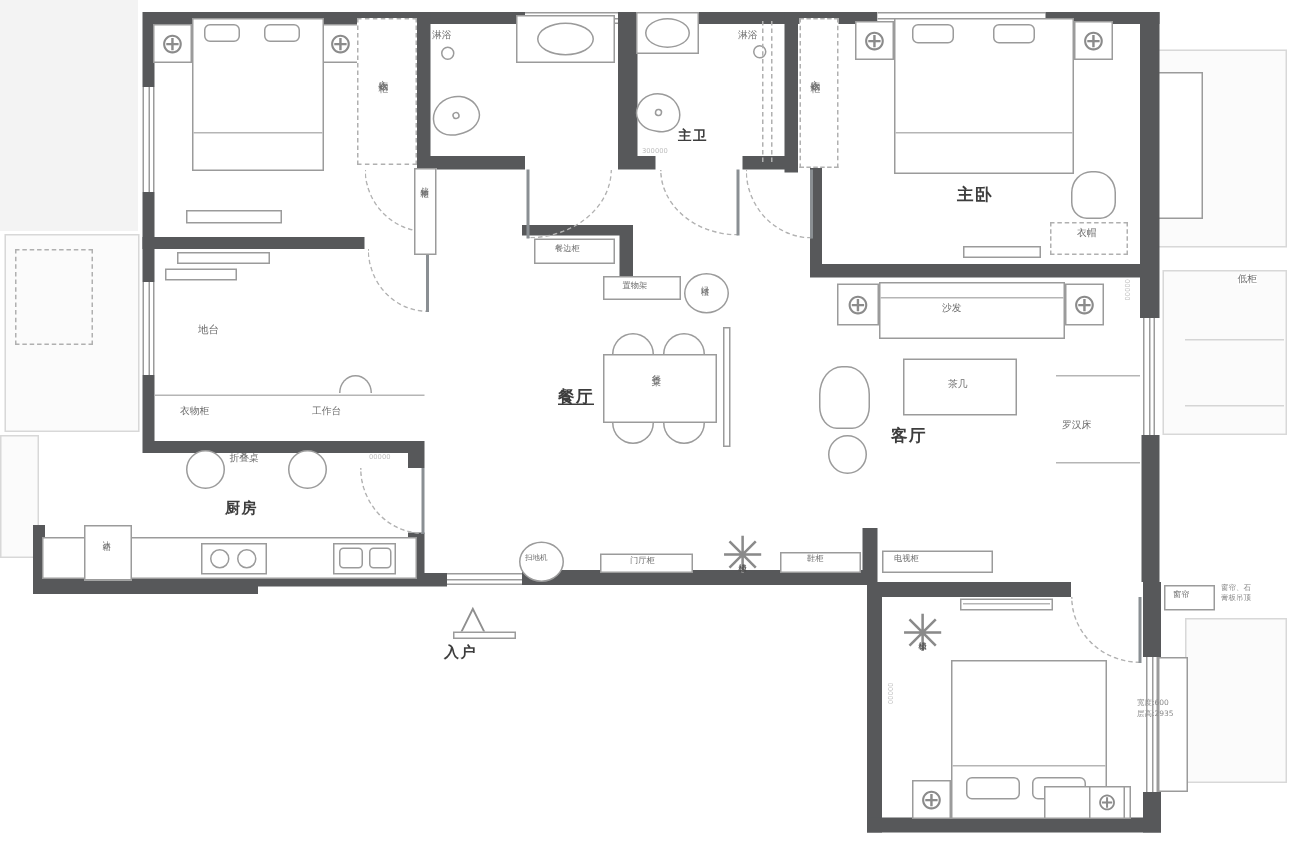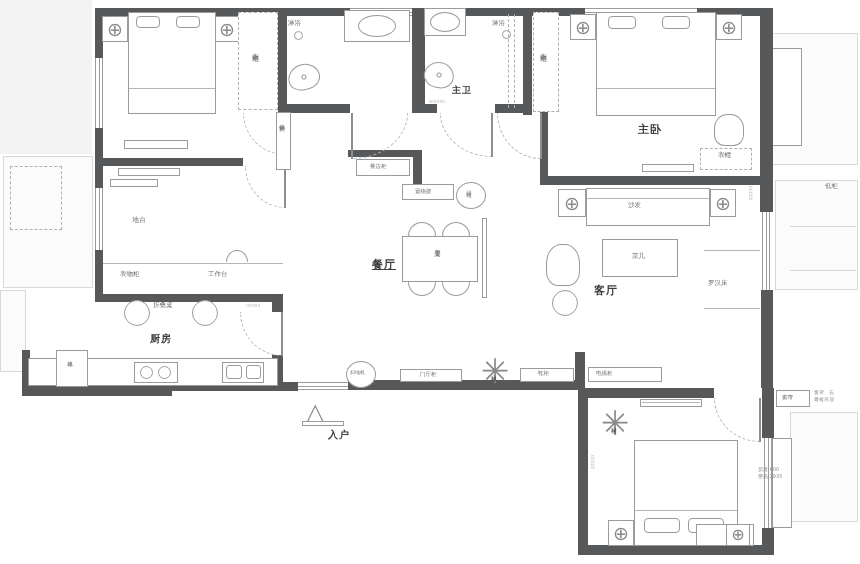--- a/index.html
+++ b/index.html
@@ -181,21 +181,21 @@
   <div class="burner" style="left:140px;top:366px;width:13px;height:13px;"></div>
   <div class="burner" style="left:158px;top:366px;width:13px;height:13px;"></div>
   <div class="fline" style="left:222px;top:362px;width:42px;height:21px;"></div>
   <div class="fline" style="left:226px;top:365px;width:16px;height:14px;border-radius:3px;"></div>
   <div class="fline" style="left:246px;top:365px;width:15px;height:14px;border-radius:3px;"></div>
   <div class="fline" style="left:56px;top:350px;width:32px;height:37px;"></div>
   <div class="vlbl" style="left:67px;top:356px;font-size:5.5px;">冰箱</div>
 
   <div class="tri" style="left:306px;top:400px;">△</div>
   <div class="fline" style="left:302px;top:421px;width:42px;height:5px;"></div>
-  <div class="lbl" style="left:328px;top:428px;font-size:10px;">入户</div>
+  <div class="lbl" style="left:296px;top:428px;font-size:10px;">入户</div>
 
   <div class="fline" style="left:356px;top:159px;width:54px;height:17px;"></div>
   <div class="slbl" style="left:370px;top:163px;font-size:5.5px;">餐边柜</div>
   <div class="fline" style="left:402px;top:184px;width:52px;height:16px;"></div>
   <div class="slbl" style="left:415px;top:188px;font-size:5.5px;">置物架</div>
   <div class="circ" style="left:456px;top:182px;width:30px;height:27px;"></div>
   <div class="vlbl" style="left:466px;top:186px;font-size:5.5px;">绿植</div>
   <div class="fline" style="left:402px;top:236px;width:76px;height:46px;"></div>
   <div class="chair" style="left:408px;top:222px;width:28px;height:14px;"></div>
   <div class="chair" style="left:442px;top:222px;width:28px;height:14px;"></div>

